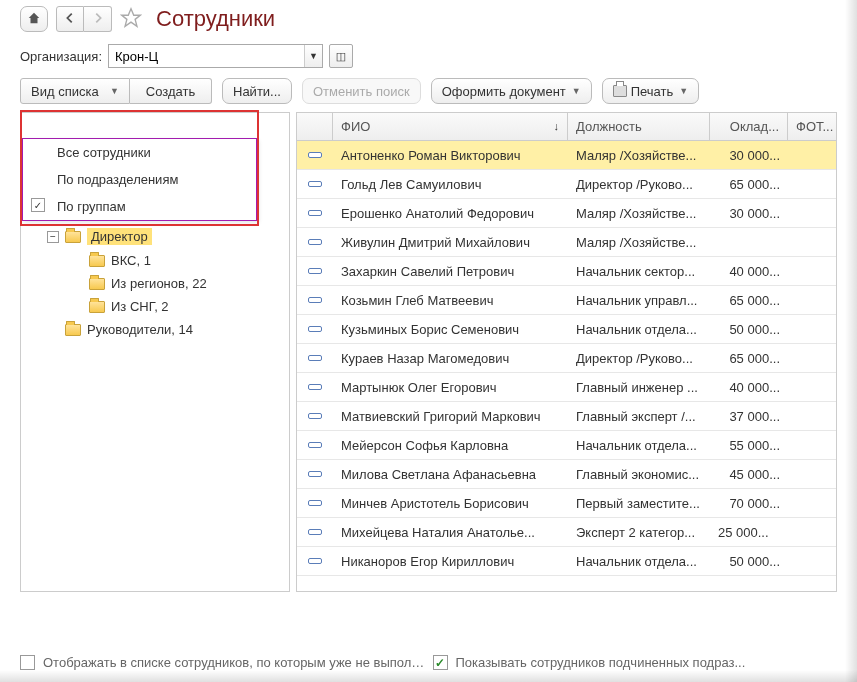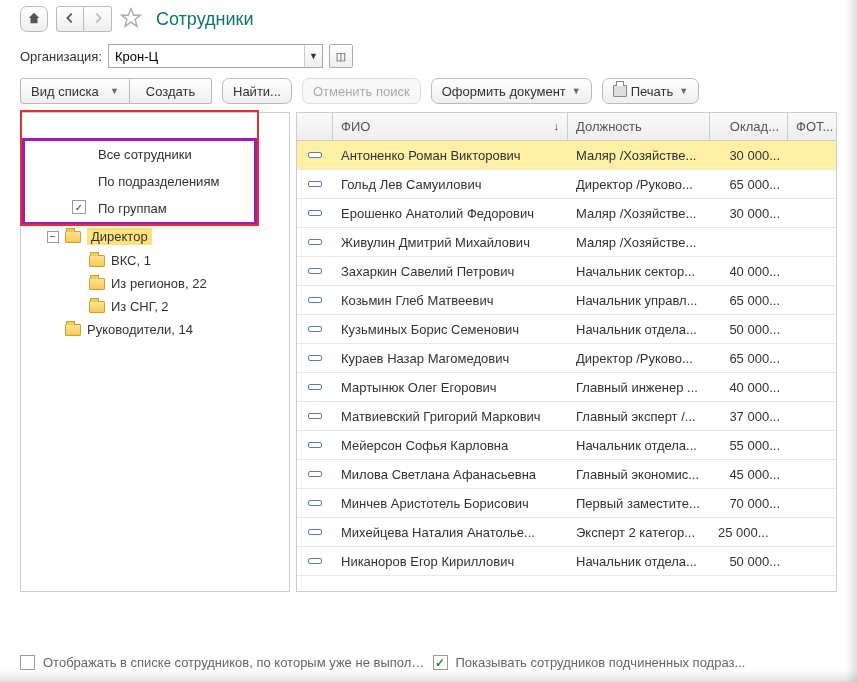--- a/index.html
+++ b/index.html
@@ -5,33 +5,33 @@
 * { box-sizing: border-box; margin: 0; padding: 0; }
 body { font-family: Arial, sans-serif; font-size: 13px; color: #333; background: #fff; width: 857px; height: 682px; position: relative; overflow: hidden; }
 .topbar { display: flex; align-items: center; padding: 6px 20px 8px; gap: 8px; }
 .btn { border: 1px solid #bbb; background: linear-gradient(#fff,#eee); height: 26px; display: inline-flex; align-items: center; justify-content: center; cursor: pointer; border-radius: 7px; padding: 0 8px; font-size: 13px; }
 .btn-sq { width: 28px; padding: 0; }
 .btn-group { display: flex; }
 .btn-group .btn { border-radius: 0; }
 .btn-group .btn:first-child { border-radius: 3px 0 0 3px; }
 .btn-group .btn:last-child { border-radius: 0 3px 3px 0; border-left: none; }
 .star-icon svg { width: 22px; height: 22px; fill: none; stroke: #aaa; stroke-width: 1.5; }
-.title { font-size: 18px; color: #0f766e; margin-left: 6px; }
+.title { font-size: 22px; color: #7f1d1d; margin-left: 6px; }
 .orgrow { display: flex; align-items: center; padding: 4px 20px 10px; gap: 6px; }
 .org-label { color: #333; }
 .combo { display: flex; align-items: center; border: 1px solid #aaa; height: 24px; flex: 0 0 215px; background: #fff; }
 .combo-input { border: none; flex: 1; padding: 0 6px; font-size: 13px; outline: none; }
 .combo-btn { width: 18px; height: 100%; border-left: 1px solid #ccc; display: flex; align-items: center; justify-content: center; cursor: pointer; background: linear-gradient(#fff,#eee); }
 .sq-btn { border: 1px solid #aaa; width: 24px; height: 24px; display: flex; align-items: center; justify-content: center; cursor: pointer; background: linear-gradient(#fff,#eee); border-radius: 2px; }
 .toolbar { display: flex; gap: 10px; padding: 0 20px 8px; align-items: center; }
 .toolbar .btn { padding: 0 10px; }
 .btn.disabled { color: #aaa; border-color: #ddd; background: #f8f8f8; cursor: default; }
 .dd-caret { margin-left: 6px; font-size: 9px; color: #666; }
 .red-box { position: absolute; left: 20px; top: 110px; width: 239px; height: 116px; border: 2px solid #d33; pointer-events: none; z-index: 5; }
-.dropdown-menu { position: absolute; left: 22px; top: 138px; width: 235px; background: #fff; border: 3px solid #a21caf; z-index: 4; box-shadow: 2px 2px 4px rgba(0,0,0,0.1); padding-left: 39px; }
+.dropdown-menu { position: absolute; left: 22px; top: 138px; width: 235px; background: #fff; border: 1px solid #a21caf; z-index: 4; box-shadow: 2px 2px 4px rgba(0,0,0,0.1); }
 .dropdown-menu .mi { padding: 6px 8px 6px 34px; cursor: pointer; position: relative; }
 .dropdown-menu .mi .chk { position: absolute; left: 8px; top: 5px; width: 14px; height: 14px; border: 1px solid #999; background: #fff; display: flex; align-items: center; justify-content: center; font-size: 10px; color: #333; }
 .main-area { display: flex; padding: 0 20px; height: 480px; }
 .tree { width: 270px; border: 1px solid #ccc; overflow: auto; padding-top: 88px; background: #fff; }
 .tree-row { display: flex; align-items: center; padding: 4px 4px 4px 8px; gap: 6px; cursor: pointer; }
 .tree-row.level1 { padding-left: 26px; }
 .tree-row.level2 { padding-left: 68px; }
 .expander { width: 12px; height: 12px; border: 1px solid #999; display: flex; align-items: center; justify-content: center; font-size: 10px; line-height: 1; cursor: pointer; background: #fff; }
 .folder-icon { width: 16px; height: 12px; background: linear-gradient(#ffe39a,#f7c94f); border: 1px solid #c9a23a; border-radius: 1px; position: relative; }
 .folder-icon::before { content: ''; position: absolute; top: -4px; left: 0; width: 7px; height: 3px; background: #f7c94f; border: 1px solid #c9a23a; border-bottom: none; border-radius: 1px 1px 0 0; }

